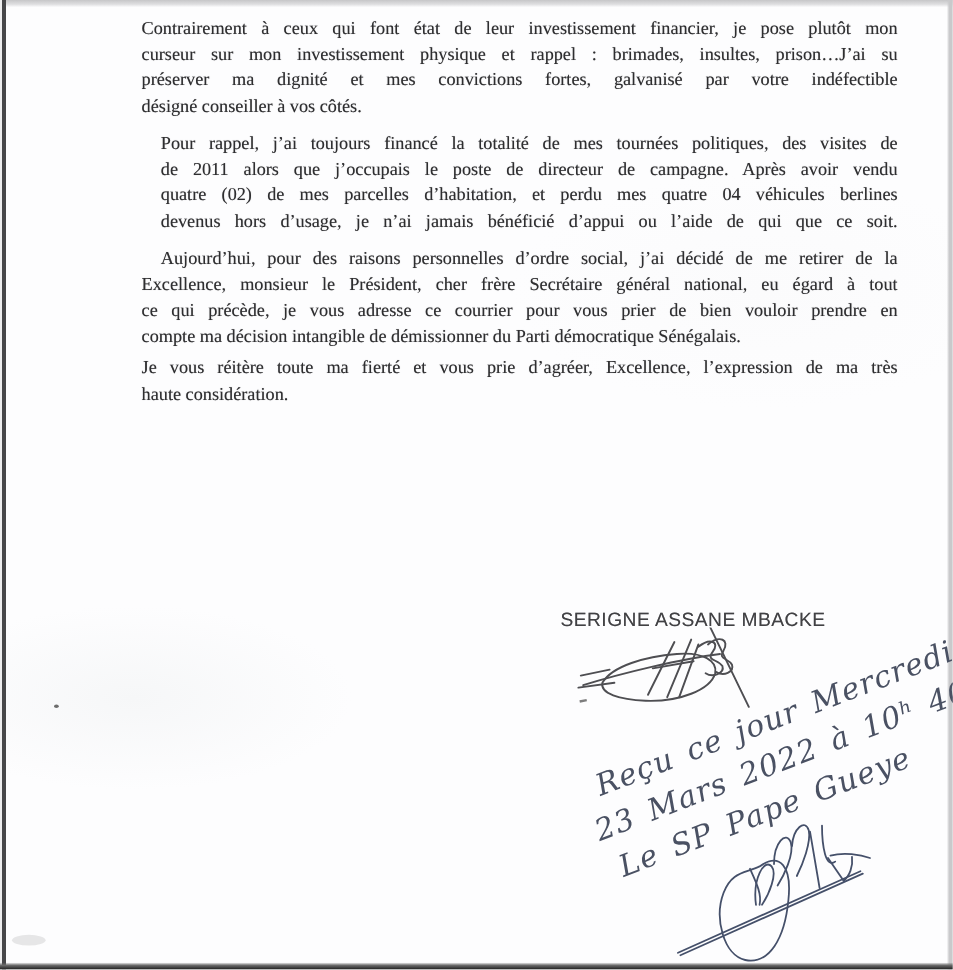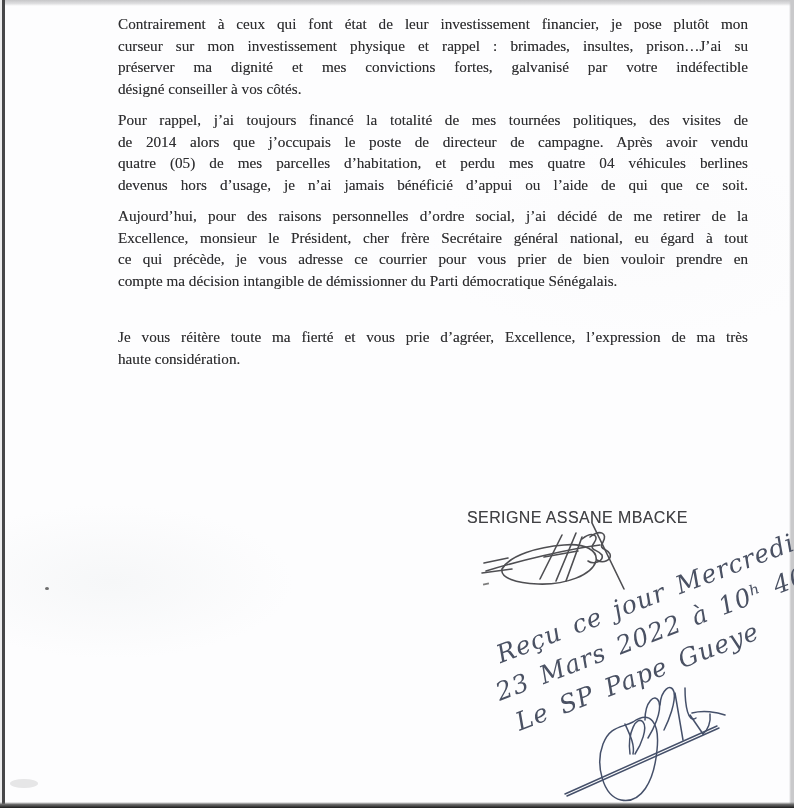--- a/index.html
+++ b/index.html
@@ -23,23 +23,23 @@
     background:linear-gradient(270deg,#c9c9cb 0 3px,rgba(233,233,235,0) 100%);}
   .edge-bottom{position:absolute;left:0;bottom:0;right:0;height:6px;
     background:linear-gradient(180deg,rgba(160,160,160,0) 0%,#6b6b6b 40%,#1c1c1c 100%);}
 
   
   .letter{position:absolute;left:118px;top:13px;width:630px;overflow:hidden;
     font-size:15.2px;line-height:21.5px;color:#2e2e30;
     text-shadow:0 0 0.6px rgba(46,46,48,0.5);}
   .tline{text-align:justify;}
   .tline.just{text-align-last:justify;}
-  .para-1,.para-2{margin-top:10px;}
+  .para-1,.para-2{margin-top:10px;margin-left:16px;}
   .para-3{margin-top:0;font-family:Liberation Serif, serif;}
-  .para-4{margin-top:35px;}
+  .para-4{margin-top:5px;}
 
   
   .signatory-name{position:absolute;left:467px;top:509px;white-space:nowrap;
     font-family:"Liberation Sans",sans-serif;font-size:16px;letter-spacing:0.4px;
     color:#414144;text-shadow:0 0 0.5px rgba(60,60,65,0.45);}
 
   svg.sig1{position:absolute;left:478px;top:523px;}
   svg.sig2{position:absolute;left:545px;top:660px;}
 
   
@@ -67,22 +67,22 @@
 
   <div class="letter">
       <div class="para para-0">
         <div class="tline just">Contrairement à ceux qui font état de leur investissement financier, je pose plutôt mon</div>
         <div class="tline just">curseur sur mon investissement physique et rappel : brimades, insultes, prison…J’ai su</div>
         <div class="tline just">préserver ma dignité et mes convictions fortes, galvanisé par votre indéfectible</div>
         <div class="tline">désigné conseiller à vos côtés.</div>
       </div>
       <div class="para para-1">
         <div class="tline just">Pour rappel, j’ai toujours financé la totalité de mes tournées politiques, des visites de</div>
-        <div class="tline just">de 2014 alors que j’occupais le poste de directeur de campagne. Après avoir vendu</div>
-        <div class="tline just">quatre (05) de mes parcelles d’habitation, et perdu mes quatre 04 véhicules berlines</div>
+        <div class="tline just">de 2011 alors que j’occupais le poste de directeur de campagne. Après avoir vendu</div>
+        <div class="tline just">quatre (02) de mes parcelles d’habitation, et perdu mes quatre 04 véhicules berlines</div>
         <div class="tline just">devenus hors d’usage, je n’ai jamais bénéficié d’appui ou l’aide de qui que ce soit.</div>
       </div>
       <div class="para para-2">
         <div class="tline just">Aujourd’hui, pour des raisons personnelles d’ordre social, j’ai décidé de me retirer de la</div>
       </div>
       <div class="para para-3">
         <div class="tline just">Excellence, monsieur le Président, cher frère Secrétaire général national, eu égard à tout</div>
         <div class="tline just">ce qui précède, je vous adresse ce courrier pour vous prier de bien vouloir prendre en</div>
         <div class="tline">compte ma décision intangible de démissionner du Parti démocratique Sénégalais.</div>
       </div>

